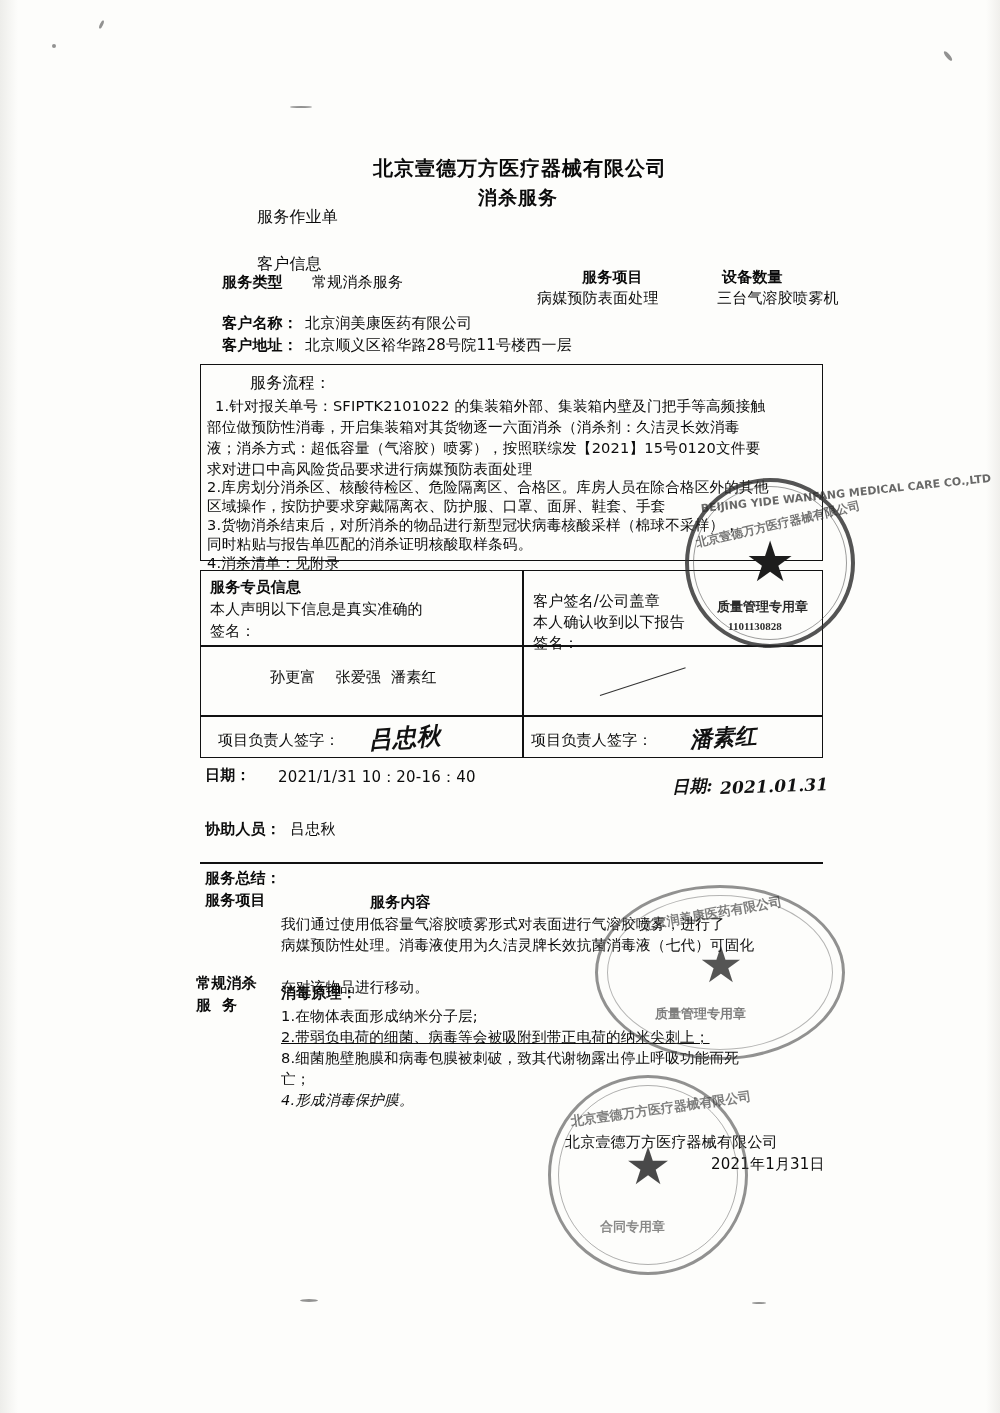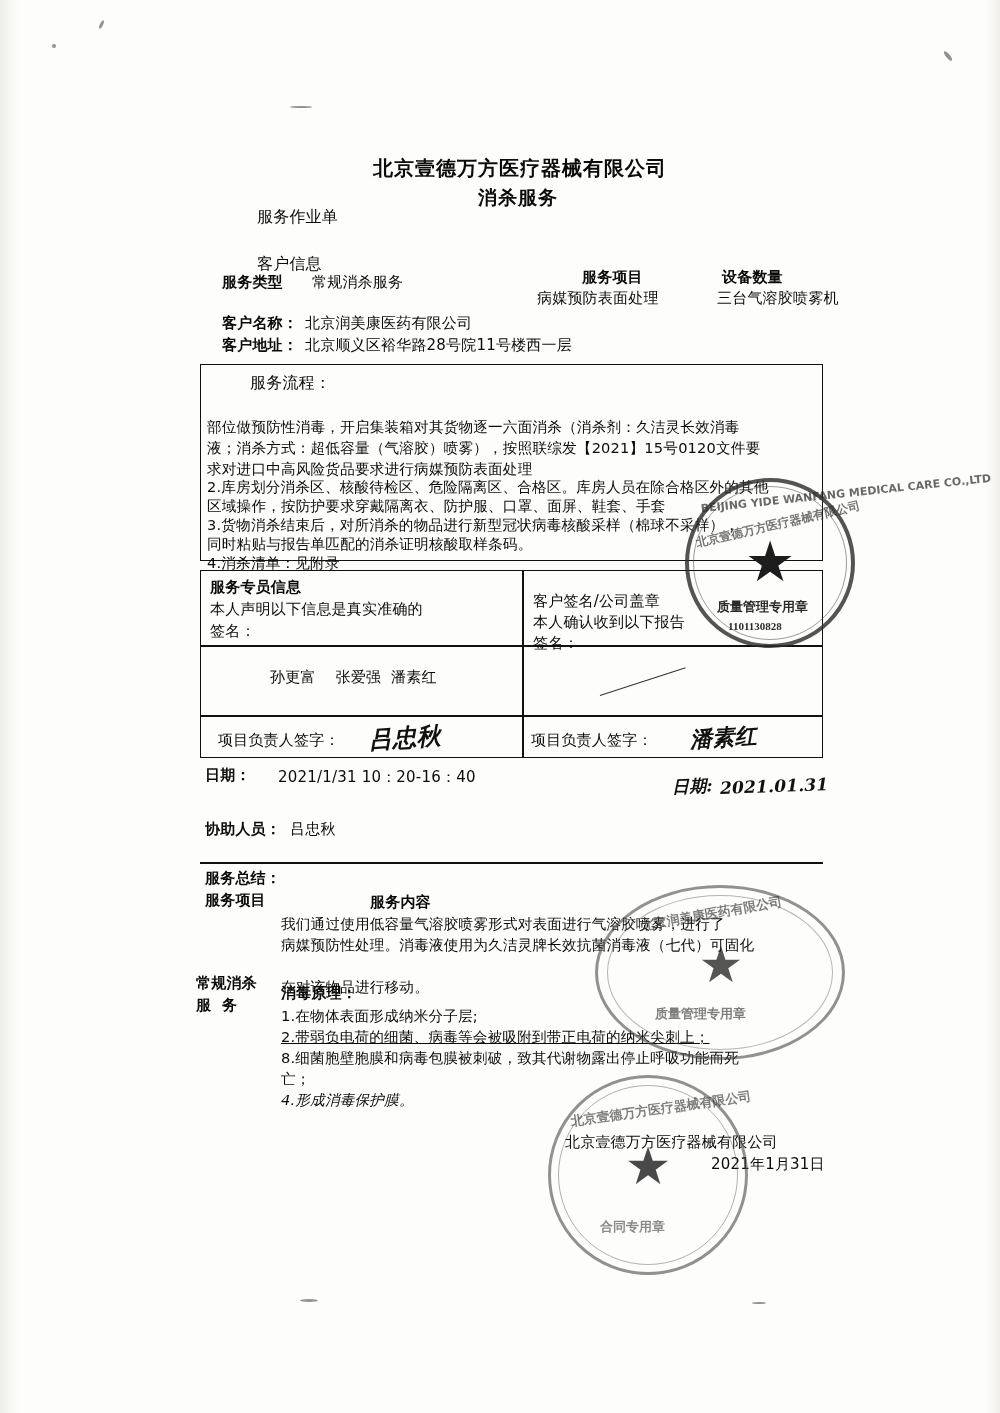--- a/index.html
+++ b/index.html
@@ -143,20 +143,21 @@
 
     <div class="t lbl" style="left:222px;top:314px;">客户名称：</div>
     <div class="t val" style="left:305px;top:314px;">北京润美康医药有限公司</div>
 
     <div class="t lbl" style="left:222px;top:336px;">客户地址：</div>
     <div class="t val" style="left:305px;top:336px;">北京顺义区裕华路28号院11号楼西一层</div>
 
     <div class="box" style="left:200px;top:364px;width:623px;height:197px;"></div>
     <div class="t h2" style="left:215px;top:373px;">服务流程：</div>
 
+    <div class="t body-txt" style="left:215px;top:396px;">1.针对报关单号：SFIPTK2101022 的集装箱外部、集装箱内壁及门把手等高频接触</div>
     <div class="t body-txt" style="left:207px;top:417px;">部位做预防性消毒，开启集装箱对其货物逐一六面消杀（消杀剂：久洁灵长效消毒</div>
     <div class="t body-txt" style="left:207px;top:438px;">液；消杀方式：超低容量（气溶胶）喷雾），按照联综发【2021】15号0120文件要</div>
     <div class="t body-txt" style="left:207px;top:459px;">求对进口中高风险货品要求进行病媒预防表面处理</div>
     <div class="t body-txt" style="left:207px;top:477px;">2.库房划分消杀区、核酸待检区、危险隔离区、合格区。库房人员在除合格区外的其他</div>
     <div class="t body-txt" style="left:207px;top:496px;">区域操作，按防护要求穿戴隔离衣、防护服、口罩、面屏、鞋套、手套</div>
     <div class="t body-txt" style="left:207px;top:515px;">3.货物消杀结束后，对所消杀的物品进行新型冠状病毒核酸采样（棉球不采样），</div>
     <div class="t body-txt" style="left:207px;top:534px;">同时粘贴与报告单匹配的消杀证明核酸取样条码。</div>
     <div class="t body-txt" style="left:207px;top:553px;">4.消杀清单：见附录</div>
 
     <div class="box" style="left:200px;top:570px;width:623px;height:188px;"></div>

